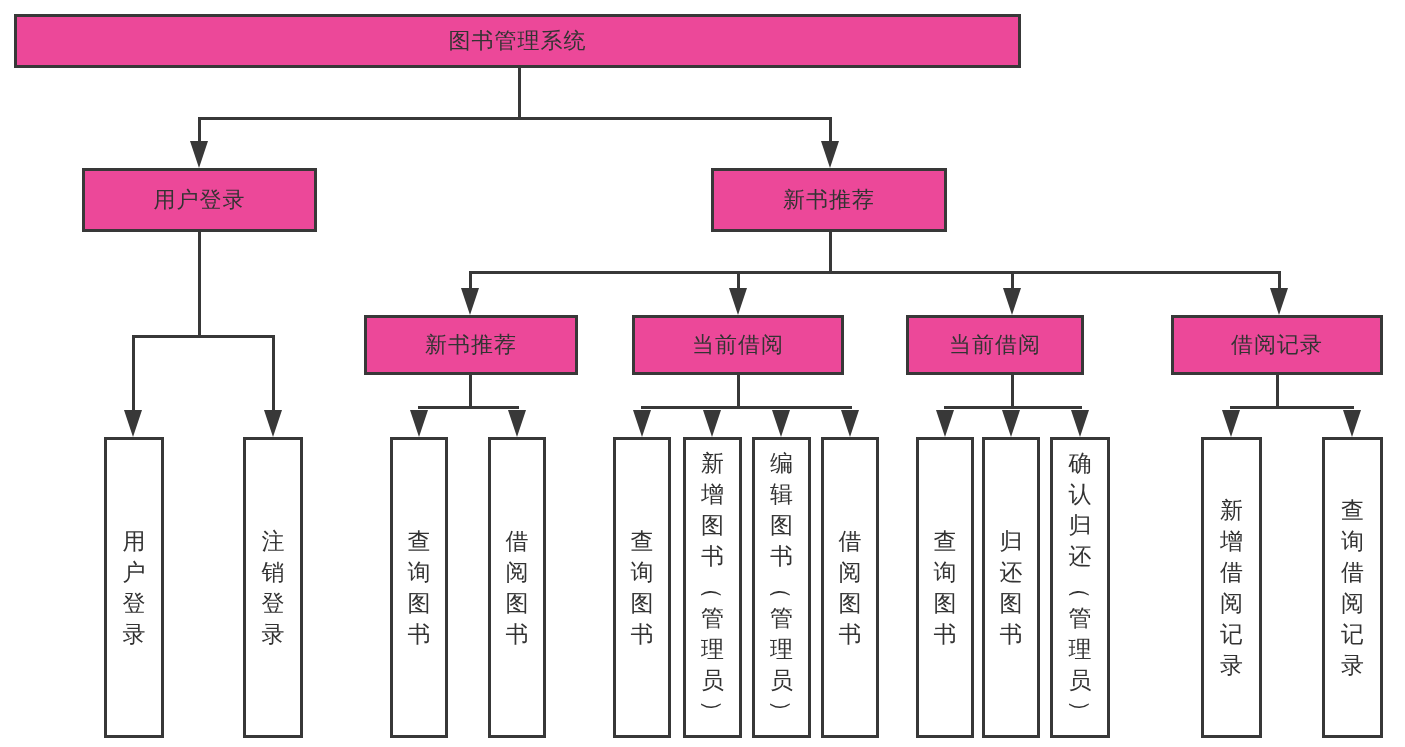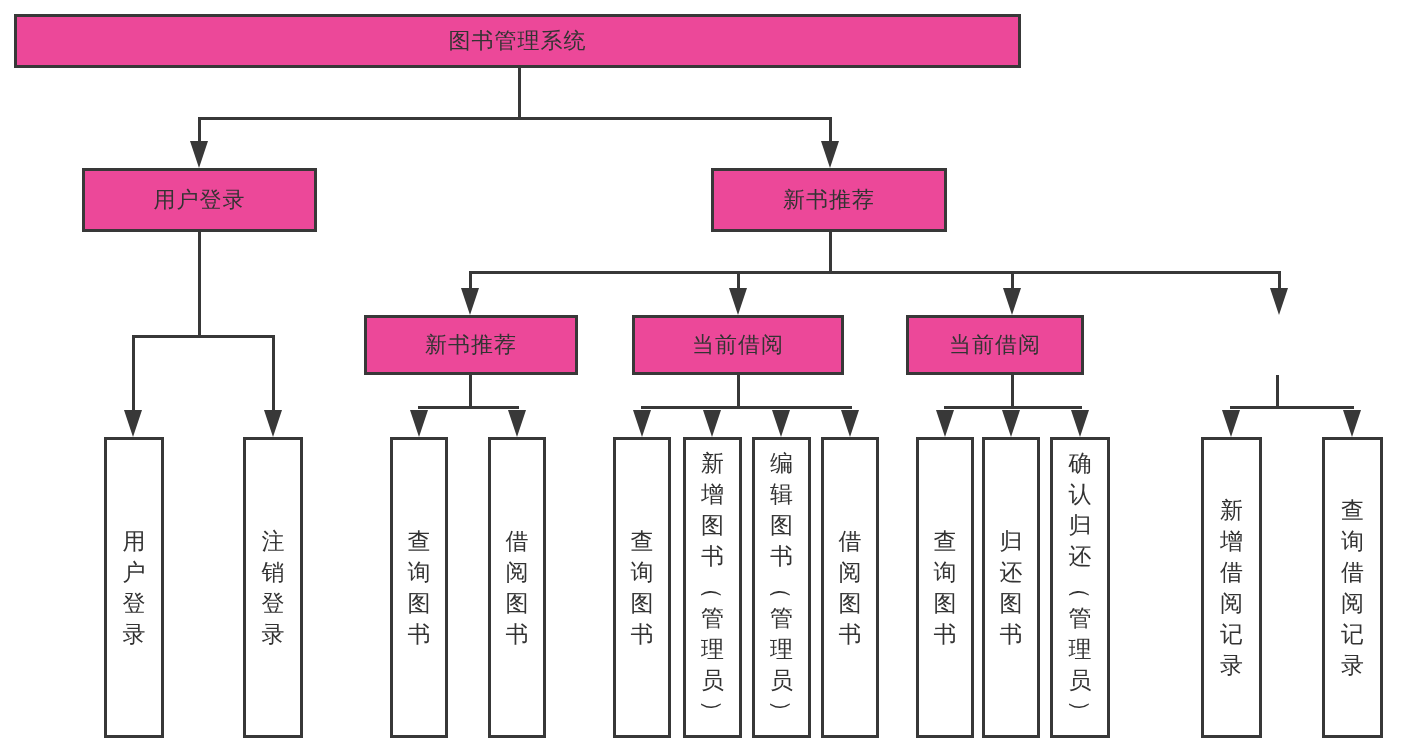--- a/index.html
+++ b/index.html
@@ -116,20 +116,23 @@
 
   <div class="box" style="left:364px;top:315px;width:214px;height:60px;">
     <span>新书推荐</span>
   </div>
   <div class="box" style="left:632px;top:315px;width:212px;height:60px;">
     <span>当前借阅</span>
   </div>
   <div class="box" style="left:906px;top:315px;width:178px;height:60px;">
     <span>当前借阅</span>
   </div>
+  <div class="box" style="left:1171px;top:315px;width:212px;height:60px;">
+    <span>借阅记录</span>
+  </div>
 
   <div class="vline" style="left:469px;top:375px;height:33px;"></div>
   <div class="hline" style="left:418px;top:406px;width:101px;"></div>
   <div class="arrow" style="left:410px;top:410px;"></div>
   <div class="arrow" style="left:508px;top:410px;"></div>
 
   <div class="vline" style="left:737px;top:375px;height:33px;"></div>
   <div class="hline" style="left:641px;top:406px;width:211px;"></div>
   <div class="arrow" style="left:633px;top:410px;"></div>
   <div class="arrow" style="left:703px;top:410px;"></div>

